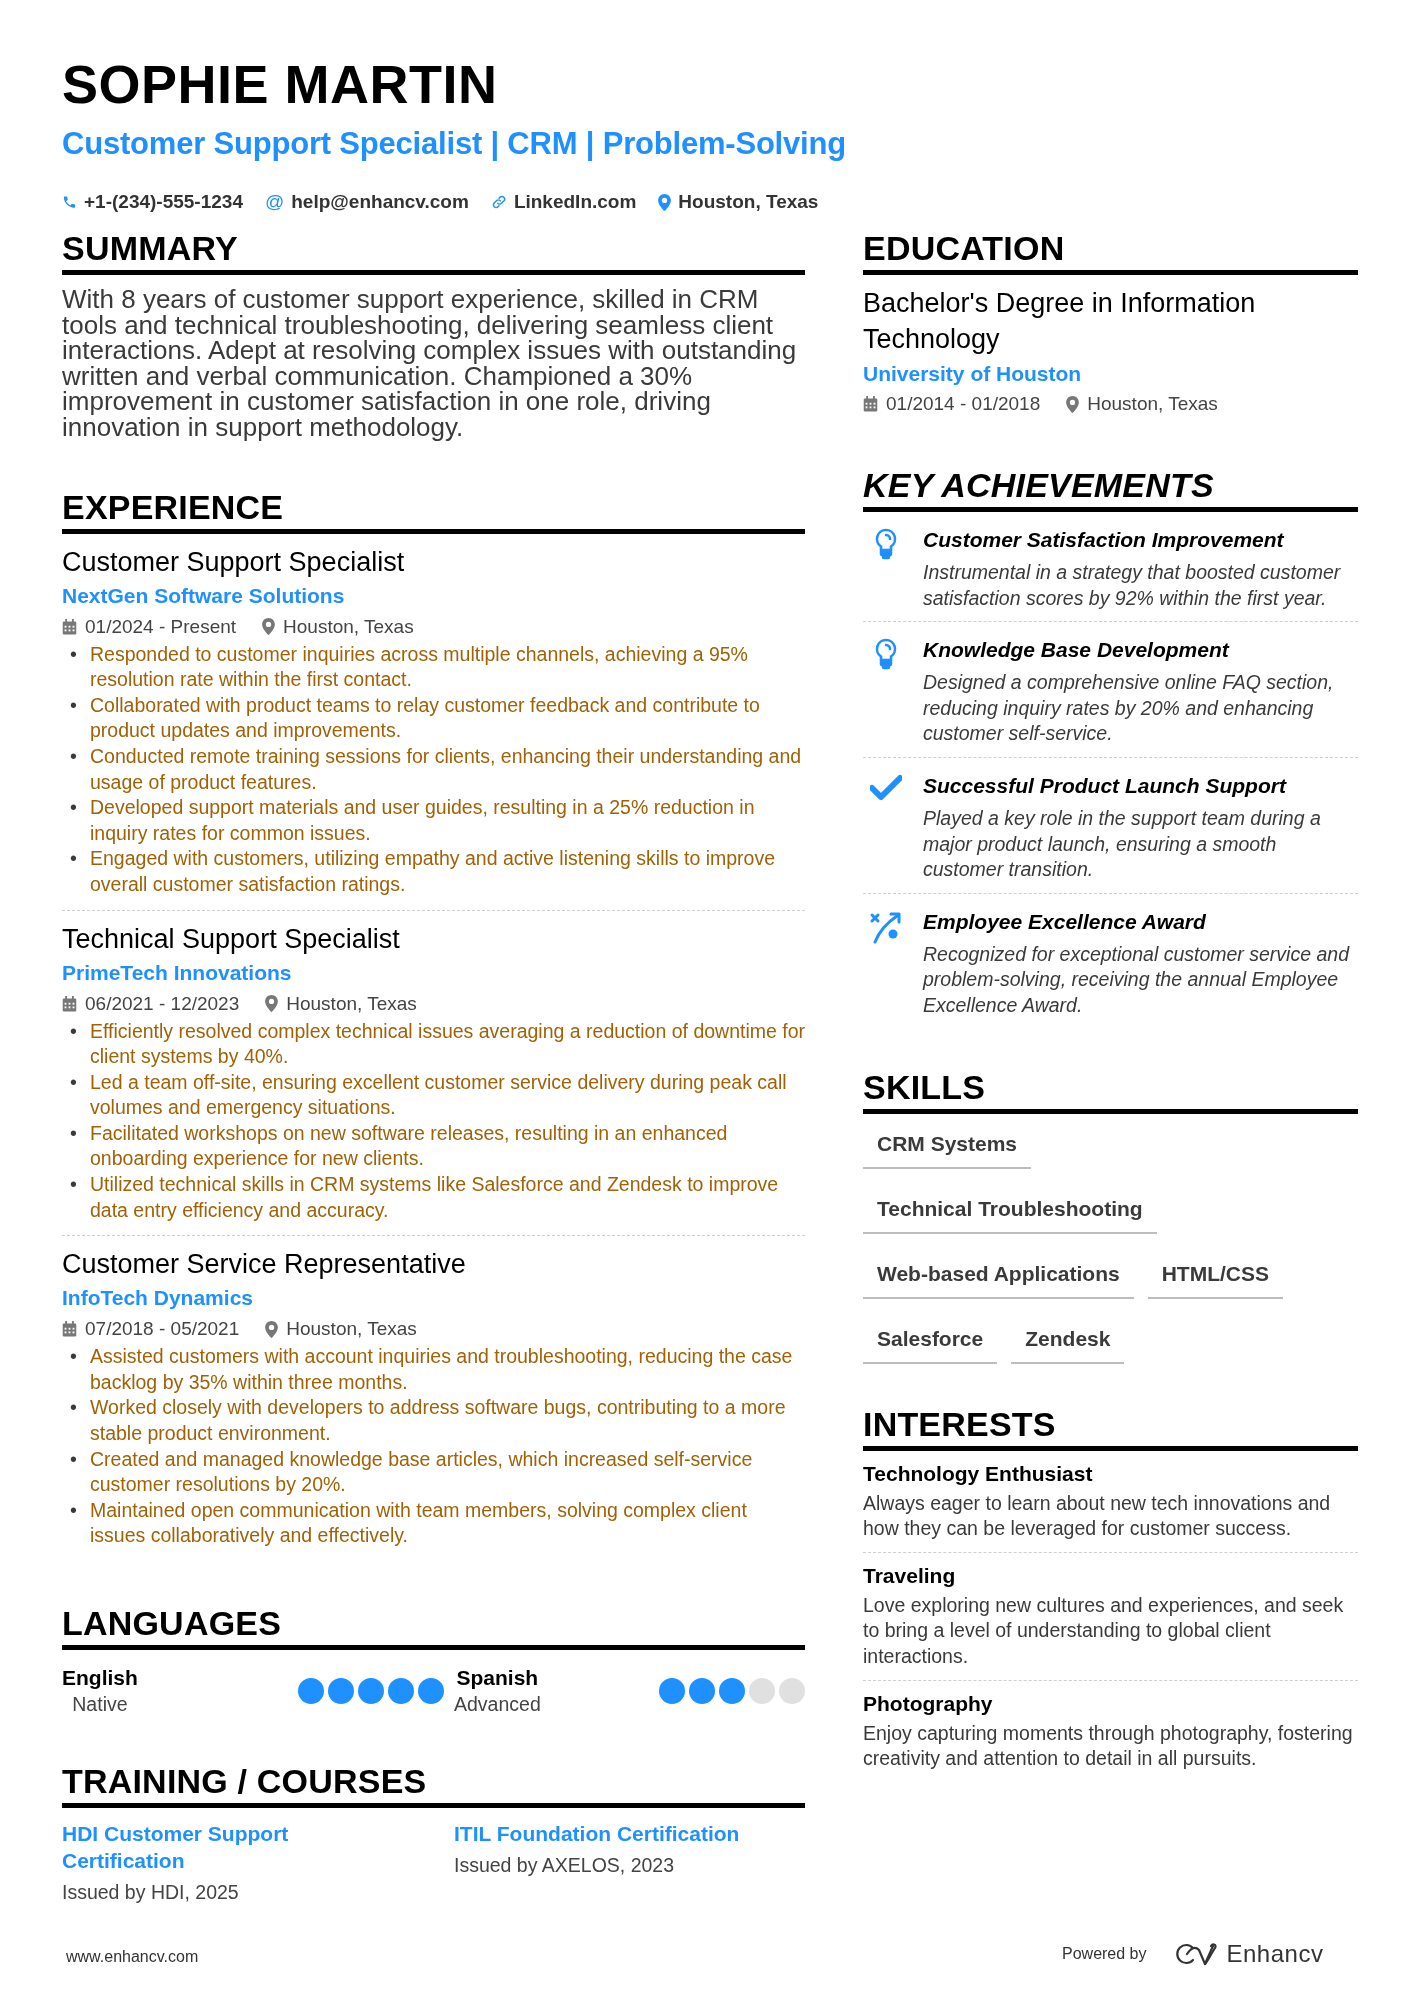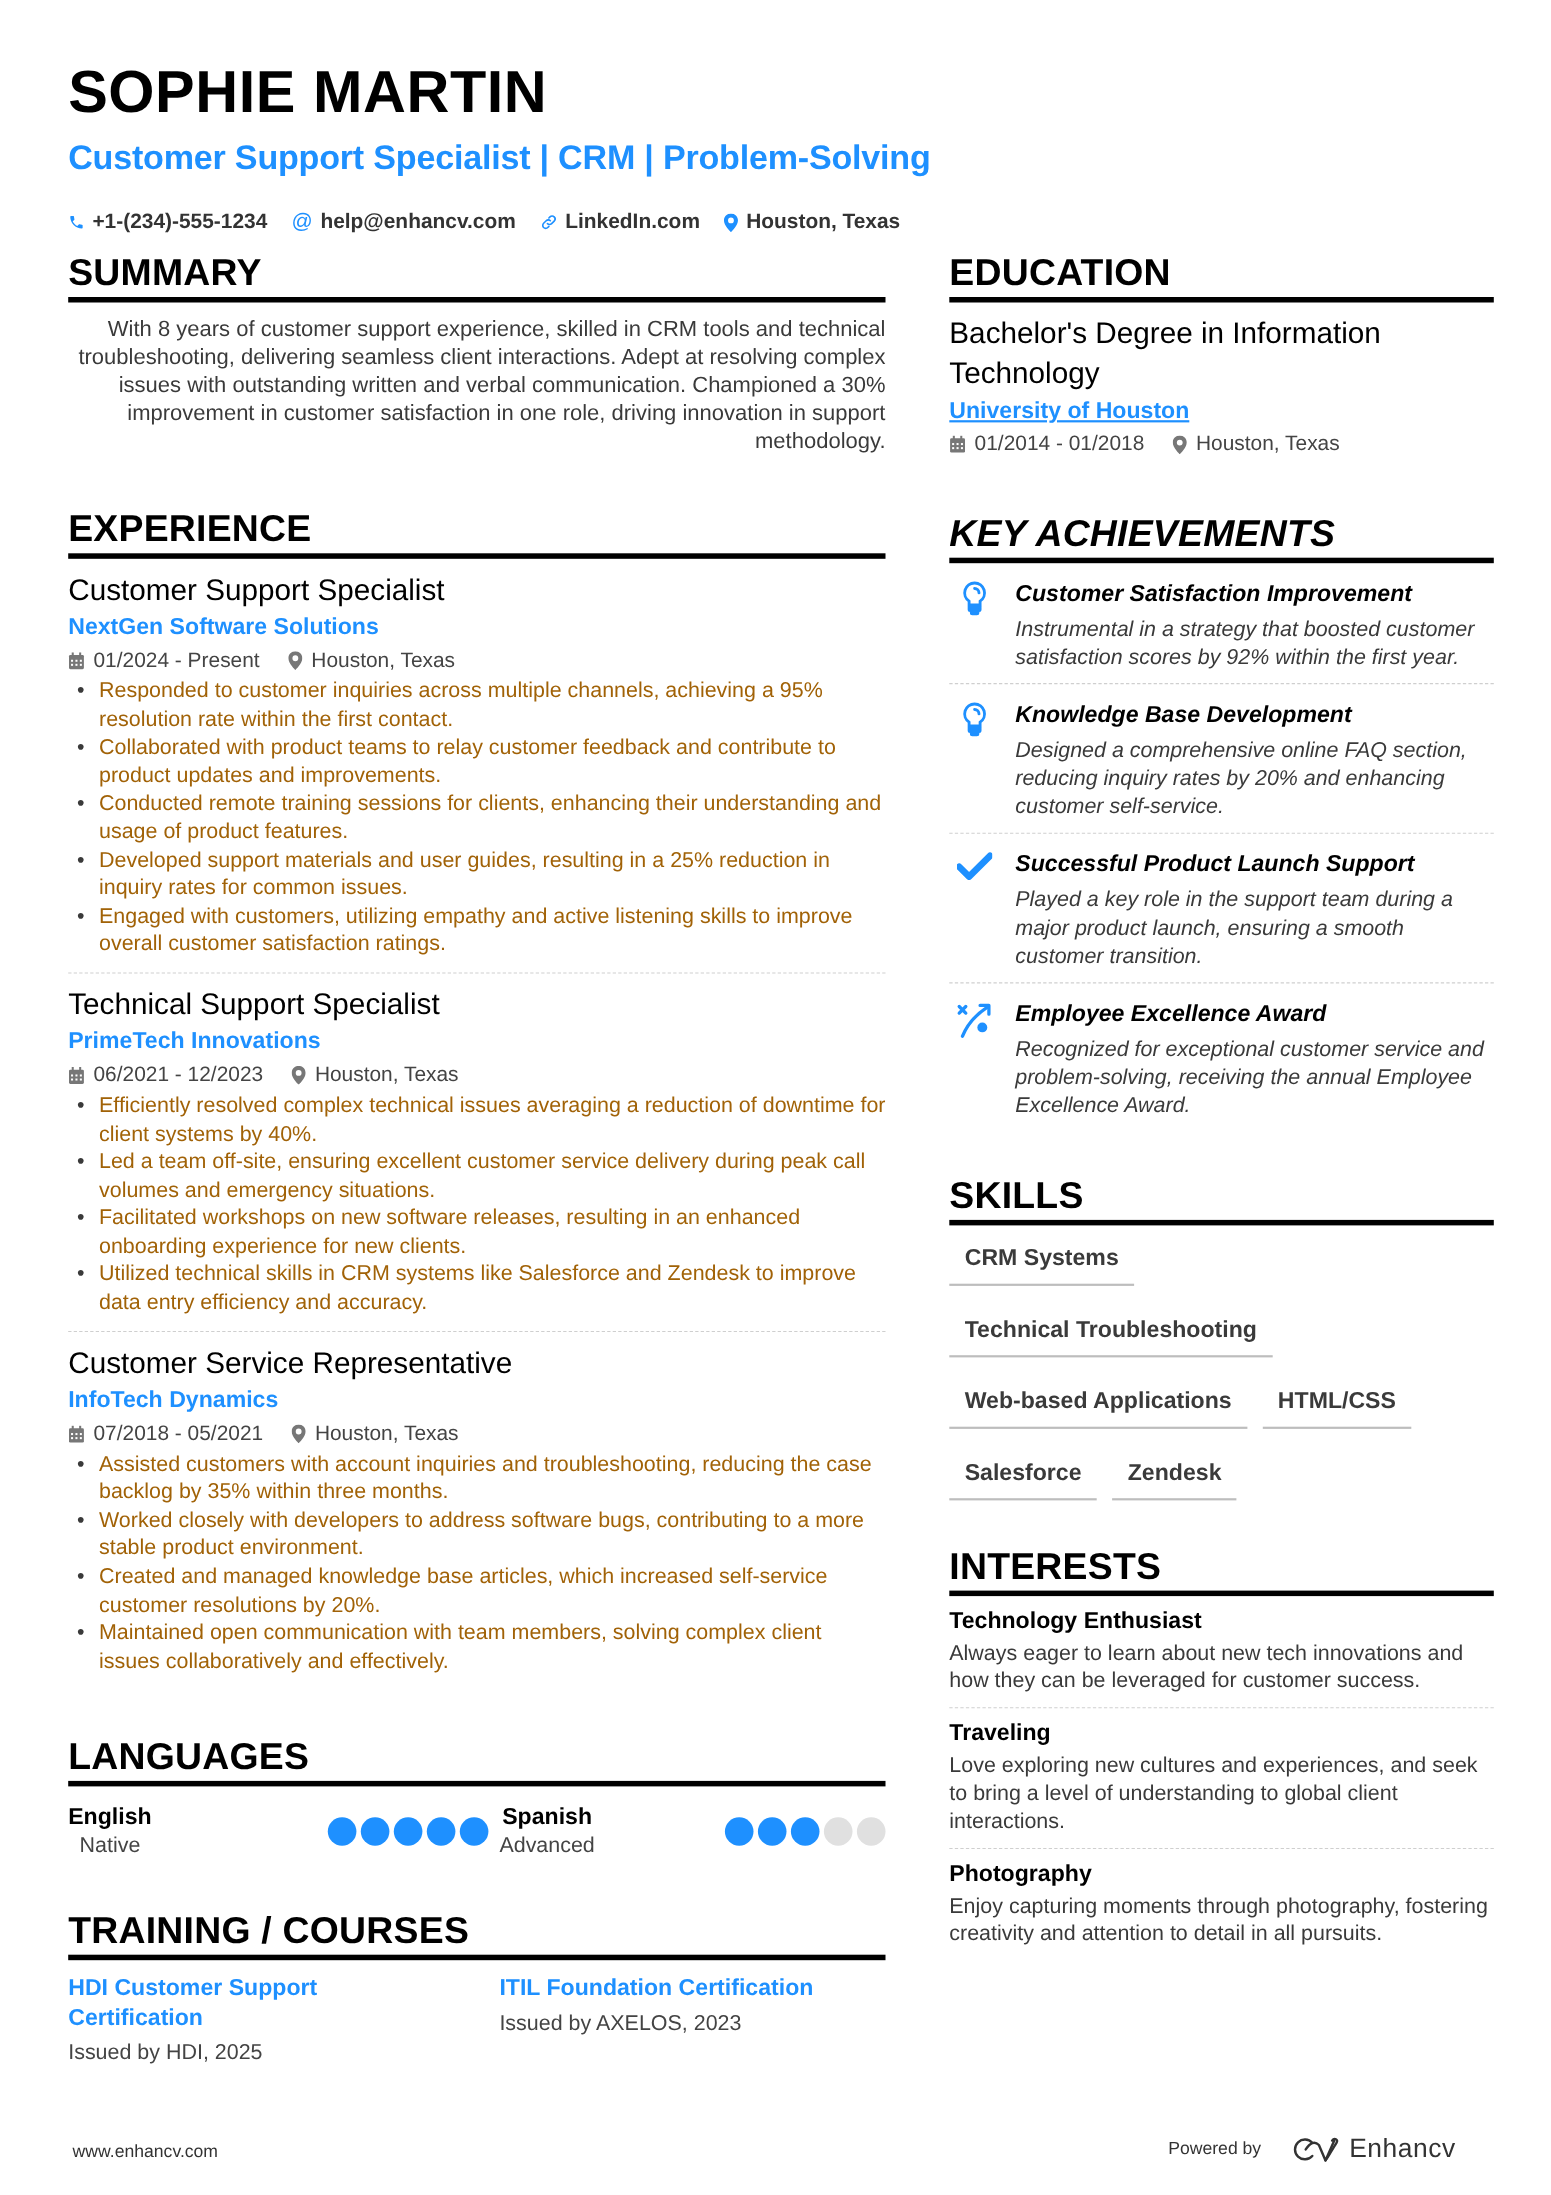--- a/index.html
+++ b/index.html
@@ -13,21 +13,21 @@
   .contact { display: flex; align-items: center; margin-right: 22px; margin-top: 26px; }
   .contact .ico { color: #1E90FF; margin-right: 7px; display: inline-flex; align-items: center; }
 
   .col { position: absolute; top: 226px; }
   .col-left { left: 62px; width: 743px; }
   .col-right { left: 863px; width: 495px; }
 
   .section-title { font-size: 34px; font-weight: 700; line-height: 44px; color: #000; border-bottom: 5px solid #000; padding-bottom: 0px; letter-spacing: 0.2px; }
   .section { margin-bottom: 34px; }
 
-  .body-text { font-size: 20px; line-height: 25.6px; color: #3a3a3a; text-align: right; }
+  .body-text { font-size: 26px; line-height: 25.6px; color: #3a3a3a; }
   .summary-text { margin-top: 12px; }
 
   .job { padding-top: 10px; padding-bottom: 12px; border-bottom: 1.5px dashed #cfcfcf; }
   .job:last-child { border-bottom: none; }
   .job-title { font-size: 27px; line-height: 36px; color: #000; }
   .company { font-size: 21px; font-weight: 700; color: #1E90FF; line-height: 32px; }
   .meta { display: flex; align-items: center; font-size: 19px; color: #444; line-height: 30px; }
   .meta .m { display: flex; align-items: center; margin-right: 26px; }
   .meta .m svg { margin-right: 8px; }
   ul.bullets { list-style: none; }
@@ -43,21 +43,21 @@
   .dot { width: 26px; height: 26px; border-radius: 50%; background: #1E90FF; }
   .dot.off { background: #e0e0e0; }
 
   .courses { display: flex; margin-top: 12px; }
   .course { width: 392px; }
   .course:last-child { width: 351px; }
   .course-title { font-size: 21px; font-weight: 700; color: #1E90FF; line-height: 27px; }
   .course-issuer { font-size: 19.5px; color: #444; line-height: 30px; margin-top: 3px; }
 
   .edu-degree { font-size: 27px; line-height: 36px; color: #000; margin-top: 10px; }
-  .edu-school { font-size: 21px; font-weight: 700; color: #1E90FF; line-height: 30px; margin-top: 2px; text-decoration: underline; }
+  .edu-school { font-size: 21px; font-weight: 700; color: #1E90FF; line-height: 30px; margin-top: 2px; }
 
   .ach { display: flex; padding: 14px 0 10px 0; border-bottom: 1.5px dashed #cfcfcf; }
   .ach:last-child { border-bottom: none; }
   .ach-icon { width: 60px; flex: none; display: flex; justify-content: center; padding-top: 2px; padding-right: 14px; }
   .ach-title { font-size: 21px; font-weight: 700; line-height: 28px; color: #000; }
   .ach-desc { font-size: 19.5px; line-height: 25.6px; color: #3a3a3a; margin-top: 6px; }
 
   .skills { display: flex; flex-wrap: wrap; margin-top: 10px; column-gap: 14px; row-gap: 10px; }
   .skill { font-size: 21px; font-weight: 700; color: #3a3a3a; padding: 7px 14px 10px 14px; border-bottom: 2px solid #bdbdbd; line-height: 26px; }
   .skill-break { flex-basis: 100%; height: 0; }

